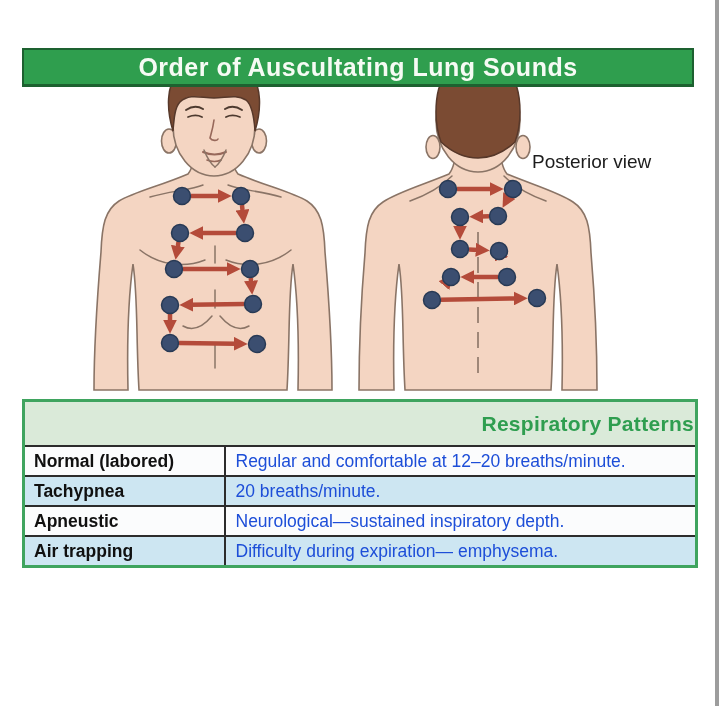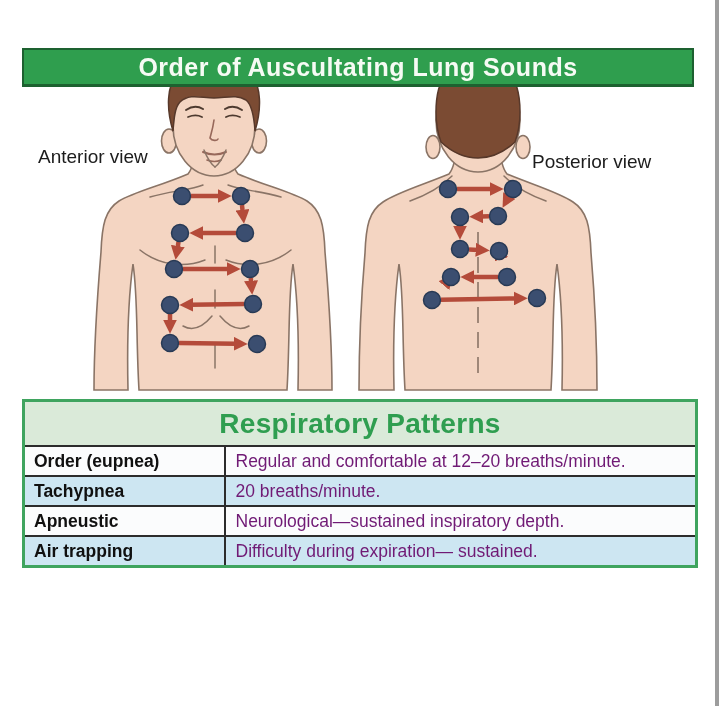--- a/index.html
+++ b/index.html
@@ -30,27 +30,27 @@
   .arrow{stroke:var(--arrow-red);stroke-width:4.5;}
   .point{fill:var(--point-fill);stroke:var(--point-stroke);stroke-width:1.5;}
 
   
   table.patterns{
     position:absolute;left:22px;top:399px;width:676px;border-collapse:collapse;table-layout:fixed;
     border:3px solid var(--table-border-green);background:var(--row-white);
   }
   table.patterns th.title{
     background:var(--table-header-bg);color:var(--table-header-text);
-    font-size:28px;font-weight:bold;height:41px;border:0;text-align:center;letter-spacing:.3px;
+    font-size:21px;font-weight:bold;height:41px;border:0;text-align:right;letter-spacing:.3px;
   }
   table.patterns th.pat, table.patterns td.desc{
     border:2px solid #2c2c2c;font-size:17.5px;line-height:20px;vertical-align:top;
   }
   table.patterns th.pat{text-align:left;font-weight:bold;color:#101010;padding:4px 6px 4px 9px;}
-  table.patterns td.desc{color:#701a75;padding:4px 6px 4px 10px;white-space:pre-wrap;}
+  table.patterns td.desc{color:#1d4ed8;padding:4px 6px 4px 10px;white-space:pre-wrap;}
   tr.row-white > th, tr.row-white > td{background:var(--row-white);}
   tr.row-alt > th, tr.row-alt > td{background:var(--row-alt-blue);}
 
   .edge-right{position:absolute;right:1px;top:0;width:4px;height:706px;background:#9d9d9d;}
 </style>
 </head>
 <body>
 
 <div class="canvas">
 
@@ -188,47 +188,46 @@
         <circle cx="451" cy="277" r="8.5" class="point"></circle>
         <circle cx="432" cy="300" r="8.5" class="point"></circle>
         <circle cx="537" cy="298" r="8.5" class="point"></circle>
       </g>
   </svg>
 
   <div class="banner">
     <span>Order of Auscultating Lung Sounds</span>
   </div>
 
-  <div class="fig-label anterior">Anterior view</div>
   <div class="fig-label posterior">Posterior view</div>
 
   <table class="patterns">
     <colgroup>
         <col style="width:201px">
         <col>
       </colgroup>
     <thead>
       <tr>
         <th class="title" colspan="2">Respiratory Patterns</th>
       </tr>
     </thead>
     <tbody id="patterns-body">
         <tr class="row-white">
-          <th class="pat">Order (eupnea)</th>
+          <th class="pat">Normal (labored)</th>
           <td class="desc">Regular and comfortable at 12–20 breaths/minute.</td>
         </tr>
         <tr class="row-alt">
           <th class="pat">Tachypnea</th>
           <td class="desc">20 breaths/minute.</td>
         </tr>
         <tr class="row-white">
           <th class="pat">Apneustic</th>
           <td class="desc">Neurological—sustained inspiratory depth.</td>
         </tr>
         <tr class="row-alt">
           <th class="pat">Air trapping</th>
-          <td class="desc">Difficulty during expiration— sustained.</td>
+          <td class="desc">Difficulty during expiration— emphysema.</td>
         </tr>
       </tbody>
   </table>
 
   <div class="edge-right"></div>
 </div>
 
 </body></html>

